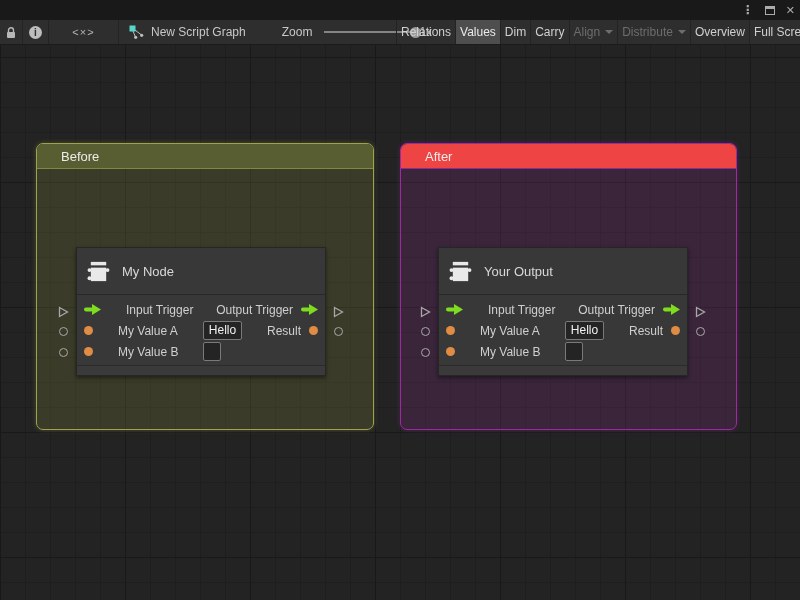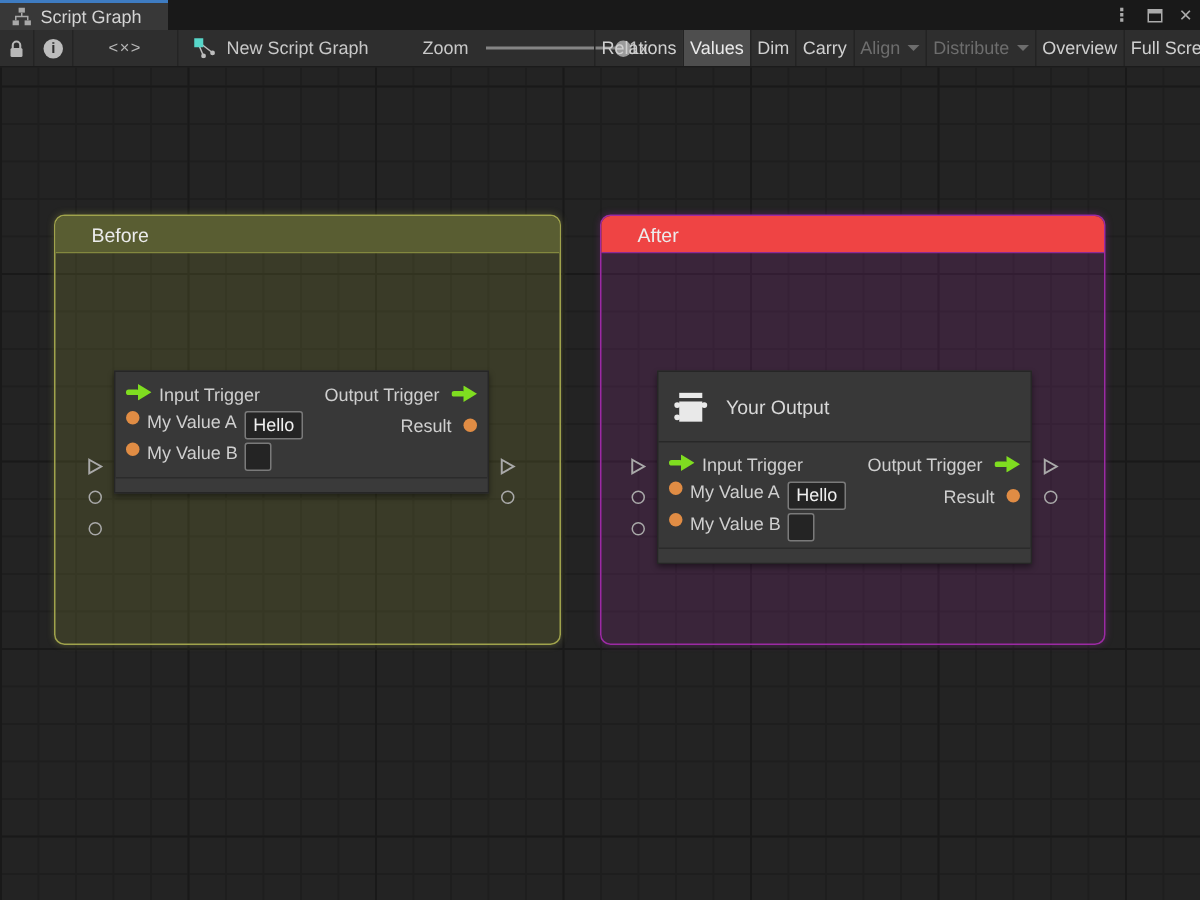--- a/index.html
+++ b/index.html
@@ -64,50 +64,41 @@
   .group-after .group-header { background:#ef4444; border-bottom:1px solid #8d2b94; }
 
   
   .node { position:absolute; width:250px; background:#383838; border:1px solid #262626;
     box-shadow:0 2px 4px rgba(0,0,0,0.45); }
   .node-header { height:47px; display:flex; align-items:center; gap:11px; padding-left:9px;
     border-bottom:1px solid #282828; }
   .node-title { color:#d8d8d8; font-size:13px; }
   .node-body { padding:4px 0 3px; }
   .port-row { height:21px; display:flex; align-items:center; padding:0 7px; }
-  .row-left { display:flex; gap:5px; }
+  .row-left { display:flex; align-items:center; gap:25px; }
   .row-right { margin-left:auto; display:flex; align-items:center; gap:8px; }
   .port-label { color:#cfcfcf; font-size:12px; white-space:nowrap; }
   .value-dot { width:9px; height:9px; border-radius:50%; background:#e08c44; }
   .value-field { height:19px; min-width:18px; background:#242424; border:1px solid #7a7a7a;
     border-radius:2px; color:#f0f0f0; font-size:12px; line-height:17px; padding:0 5px;
     margin-left:0; }
   .value-field.empty { width:17px; padding:0; }
   .node-footer { height:10px; background:#3a3a3a; border-top:1px solid #2b2b2b; }
   .oport { position:absolute; }
   .oport-circle { width:9px; height:9px; border:1.5px solid #a9a9a9; border-radius:50%; }
 
   .ol-tri { left:-19px; top:56px; }  .ol-a { left:-18px; top:79px; }  .ol-b { left:-18px; top:100px; }
   .or-tri { right:-19px; top:56px; } .or-res { right:-18px; top:79px; }
 </style>
 </head>
 <body>
 
 <div class="stage">
 
   <div class="tabbar">
-    <div class="tab">
-      <svg width="13" height="12" viewBox="0 0 13 12">
-        <path d="M6.5 3.5 V6 M2.5 8.5 V6 H10.5 V8.5" fill="none" stroke="#a8a8a8" stroke-width="1"></path>
-        <rect x="4.4" y="0" width="4.2" height="3.4" fill="#a8a8a8"></rect>
-        <rect x="0.4" y="8.6" width="4.2" height="3.4" fill="#a8a8a8"></rect>
-        <rect x="8.4" y="8.6" width="4.2" height="3.4" fill="#a8a8a8"></rect>
-      </svg>
-      <span>Script Graph</span>
-    </div>
     <div class="win-controls">
       <span class="wc-menu">⋮</span>
       <span class="wc-max"></span>
       <span class="wc-close">✕</span>
     </div>
   </div>
 
   <div class="toolbar">
     <div class="tb-left">
       <div class="tb-cell cell-lock">
@@ -166,20 +157,30 @@
     </div>
   </div>
 
   <div class="group group-after">
     <div class="group-header">
       <span>After</span>
     </div>
   </div>
 
   <div class="node" style="left:76px; top:247px;">
+    <div class="node-header">
+      <svg width="25" height="25" viewBox="0 0 26 26">
+        <rect x="5" y="3" width="16" height="3.6" fill="#e9e9e9"></rect>
+        <rect x="5" y="9" width="16" height="14" fill="#e9e9e9"></rect>
+        <circle cx="3.6" cy="11.5" r="2" fill="#e9e9e9"></circle>
+        <circle cx="3.6" cy="20" r="2" fill="#e9e9e9"></circle>
+        <circle cx="22.4" cy="11.5" r="2" fill="#e9e9e9"></circle>
+      </svg>
+      <span class="node-title">My Node</span>
+    </div>
     <div class="node-body">
       <div class="port-row">
         <div class="row-left">
           <svg width="17" height="11" viewBox="0 0 17 11">
             <rect x="0" y="3.6" width="9" height="3.8" rx="1.8" fill="#7fdd20"></rect>
             <path d="M8 0 L17 5.5 L8 11 Z" fill="#7fdd20"></path>
           </svg>
           <span class="port-label">Input Trigger</span>
         </div>
         <div class="row-right">

